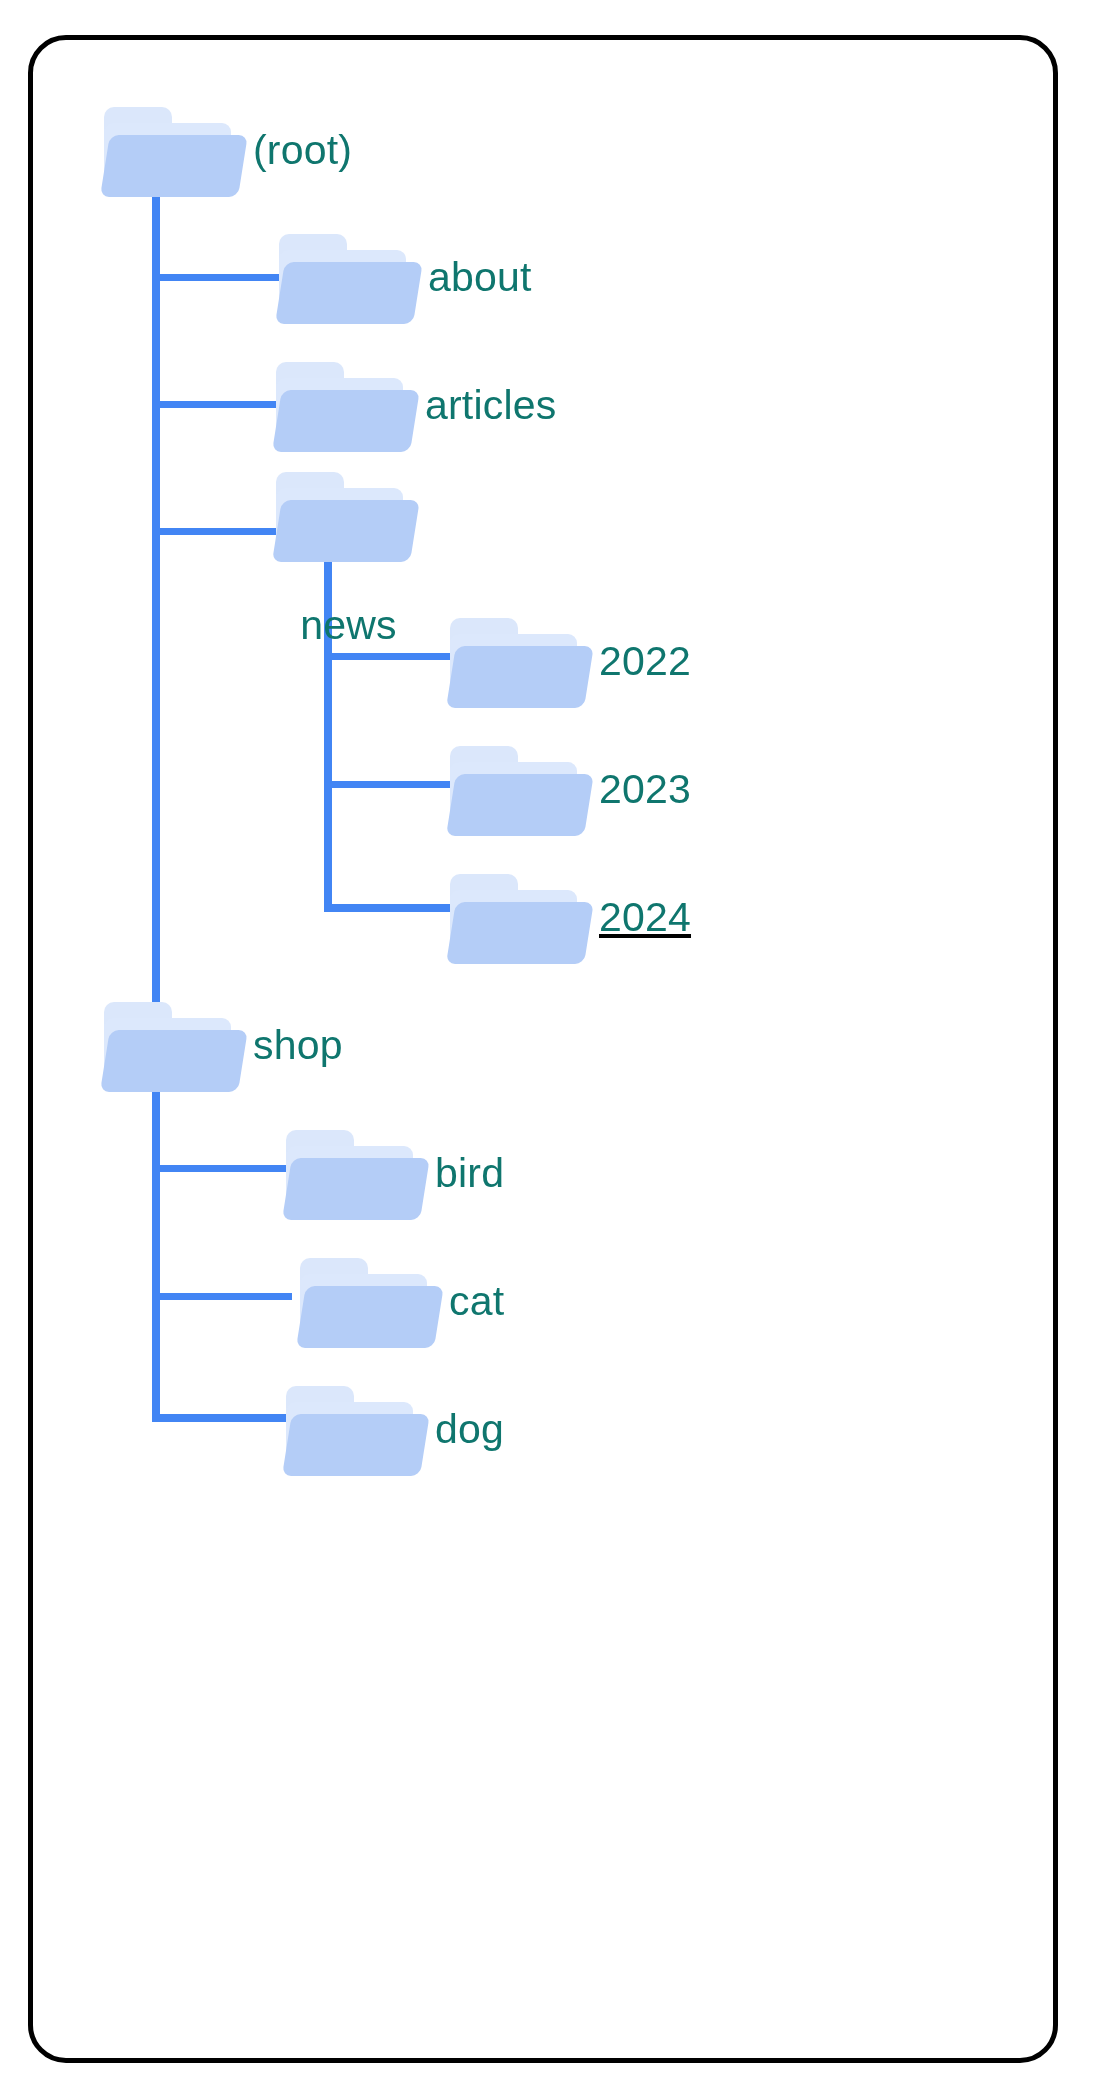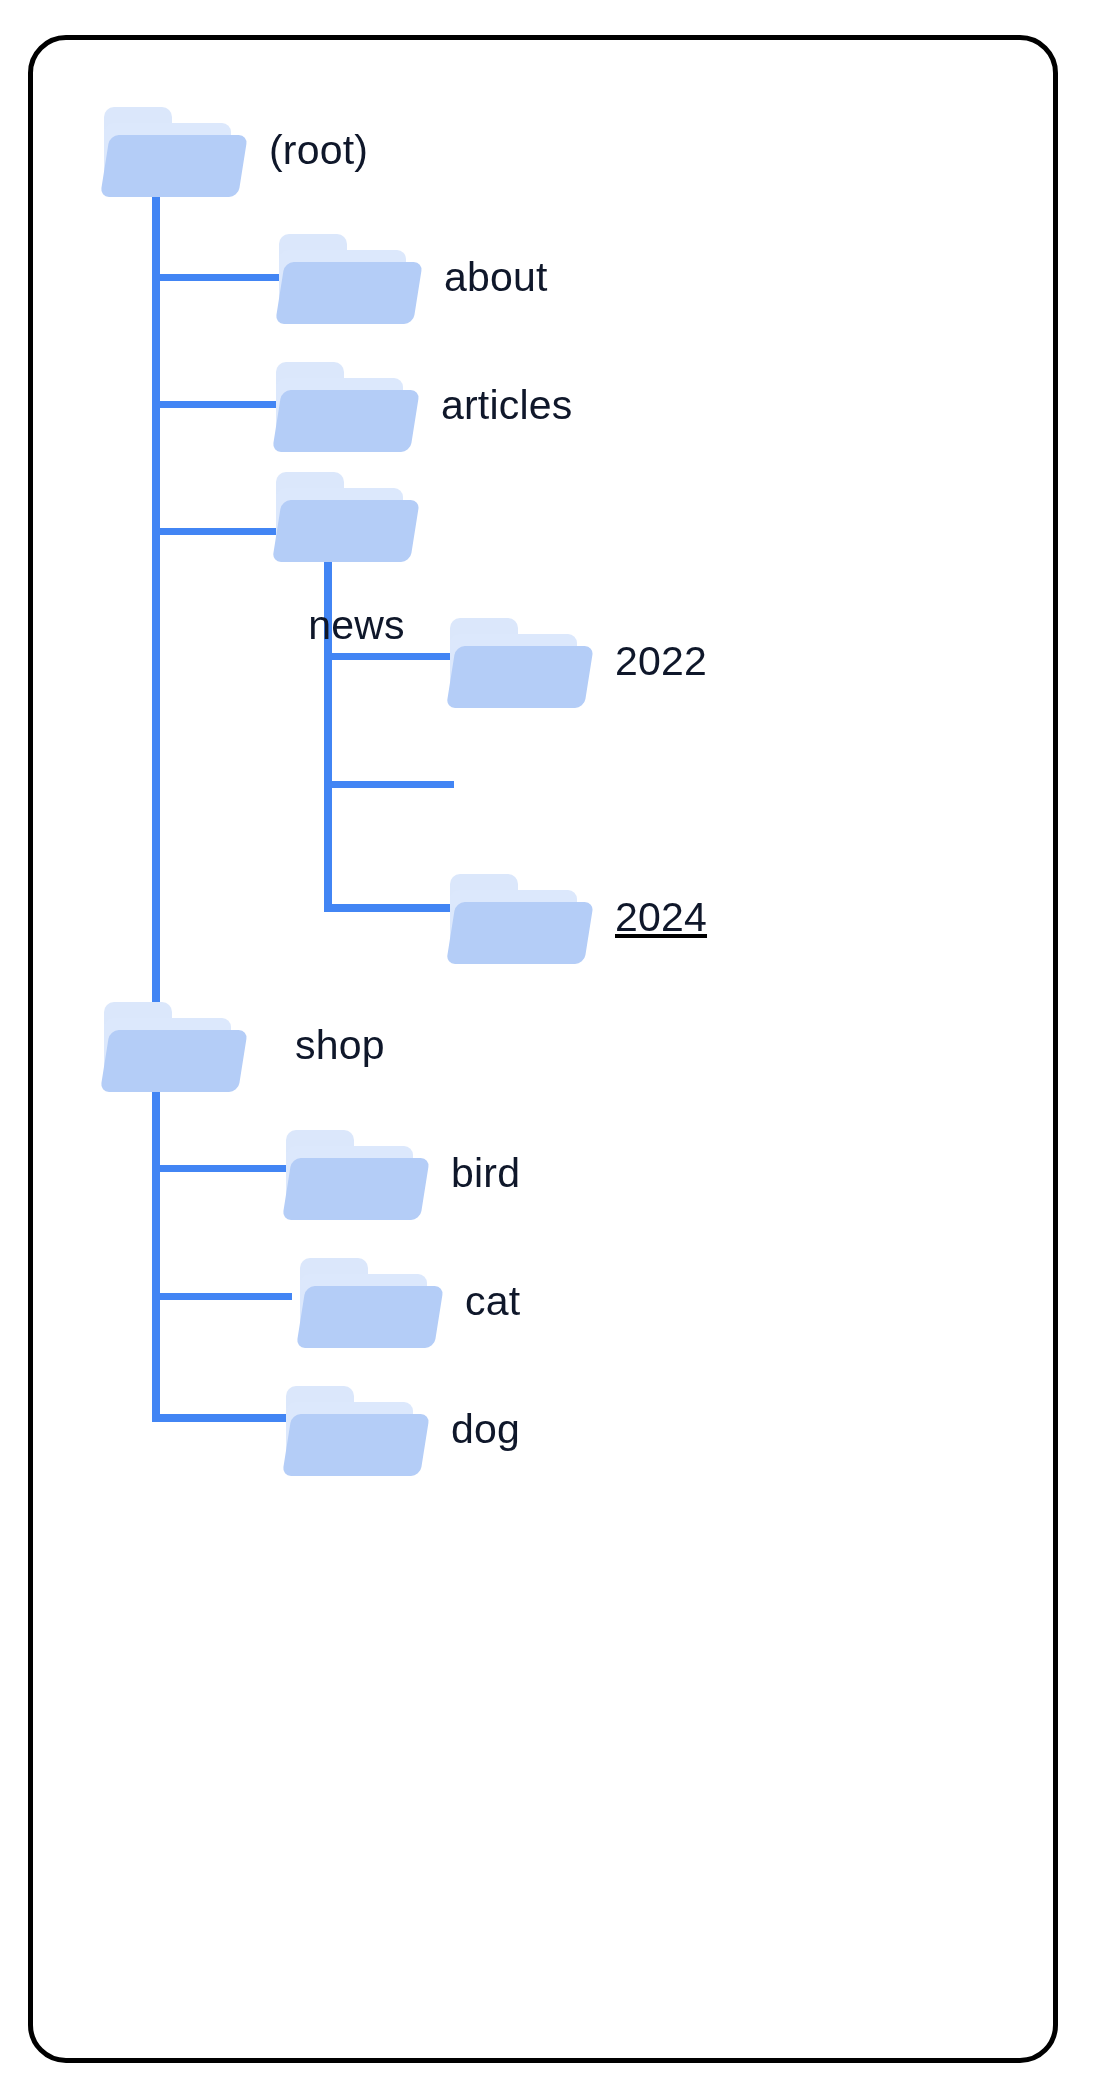--- a/index.html
+++ b/index.html
@@ -67,22 +67,22 @@
     position: absolute;
     left: 0px; top: 40px;
     width: 138px; height: 62px;
     background: #b4cdf7;
     border-radius: 9px;
     transform: skewX(-9deg);
     transform-origin: bottom left;
   }
   
   .label {
-    margin-left: 24px;
-    color: #0f172a;
+    margin-left: 8px;
+    color: #0f766e;
     font-size: 41px;
     font-weight: 400;
     letter-spacing: 0.2px;
     white-space: nowrap;
     line-height: 1;
   }
 </style>
 </head>
 <body>
 
@@ -155,31 +155,39 @@
 
   <div class="node" style="left:446px; top:606px;">
     <span class="folder">
       <span class="tab"></span>
         <span class="back"></span>
         <span class="front"></span>
     </span>
     <span class="label">2022</span>
   </div>
 
+  <div class="node" style="left:446px; top:734px;">
+    <span class="folder">
+      <span class="tab"></span>
+        <span class="back"></span>
+        <span class="front"></span>
+    </span>
+    <span class="label">2023</span>
+  </div>
 
   <div class="node" style="left:446px; top:862px;text-decoration:underline;">
     <span class="folder">
       <span class="tab"></span>
         <span class="back"></span>
         <span class="front"></span>
     </span>
     <span class="label">2024</span>
   </div>
 
-  <div class="node" style="left:100px; top:990px;gap:26px;">
+  <div class="node" style="left:100px; top:990px;">
     <span class="folder">
       <span class="tab"></span>
         <span class="back"></span>
         <span class="front"></span>
     </span>
     <span class="label">shop</span>
   </div>
 
   <div class="node" style="left:282px; top:1118px;">
     <span class="folder">

